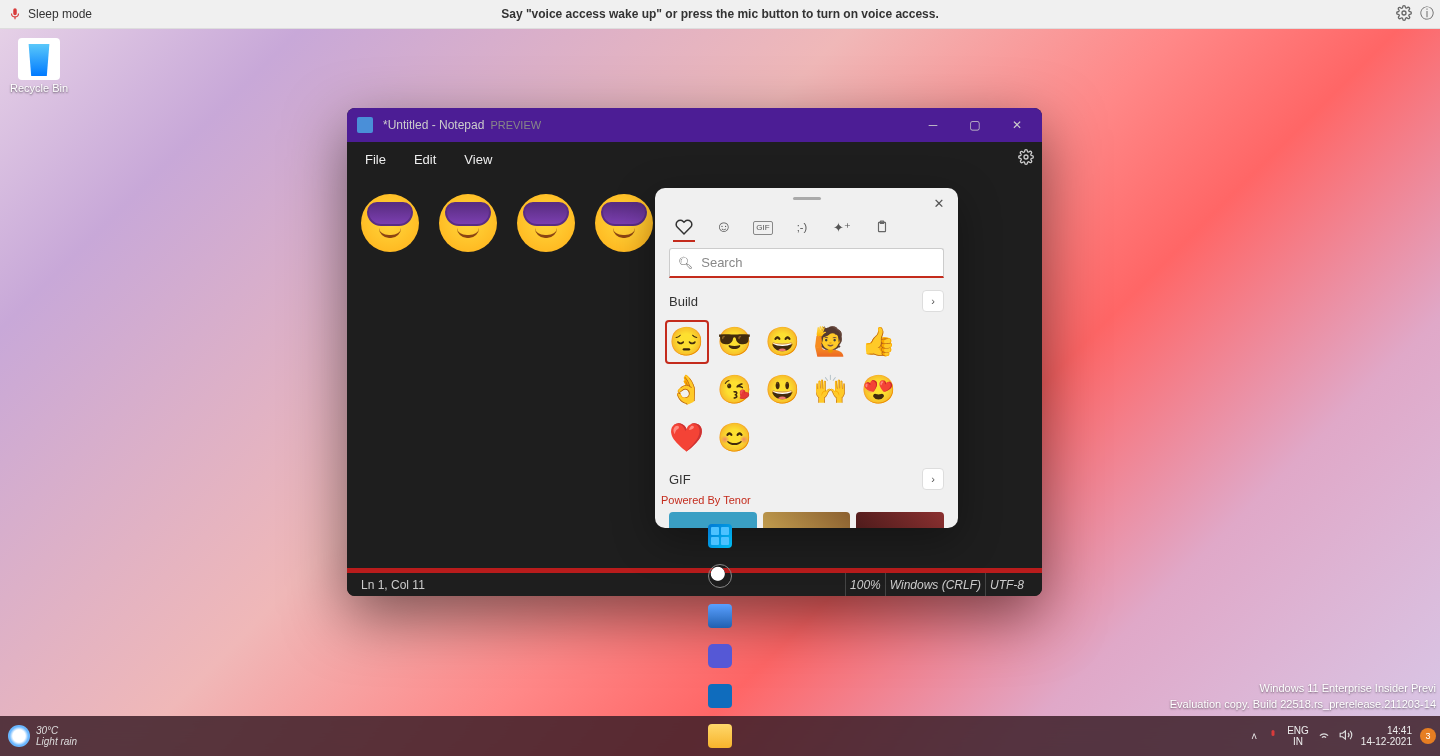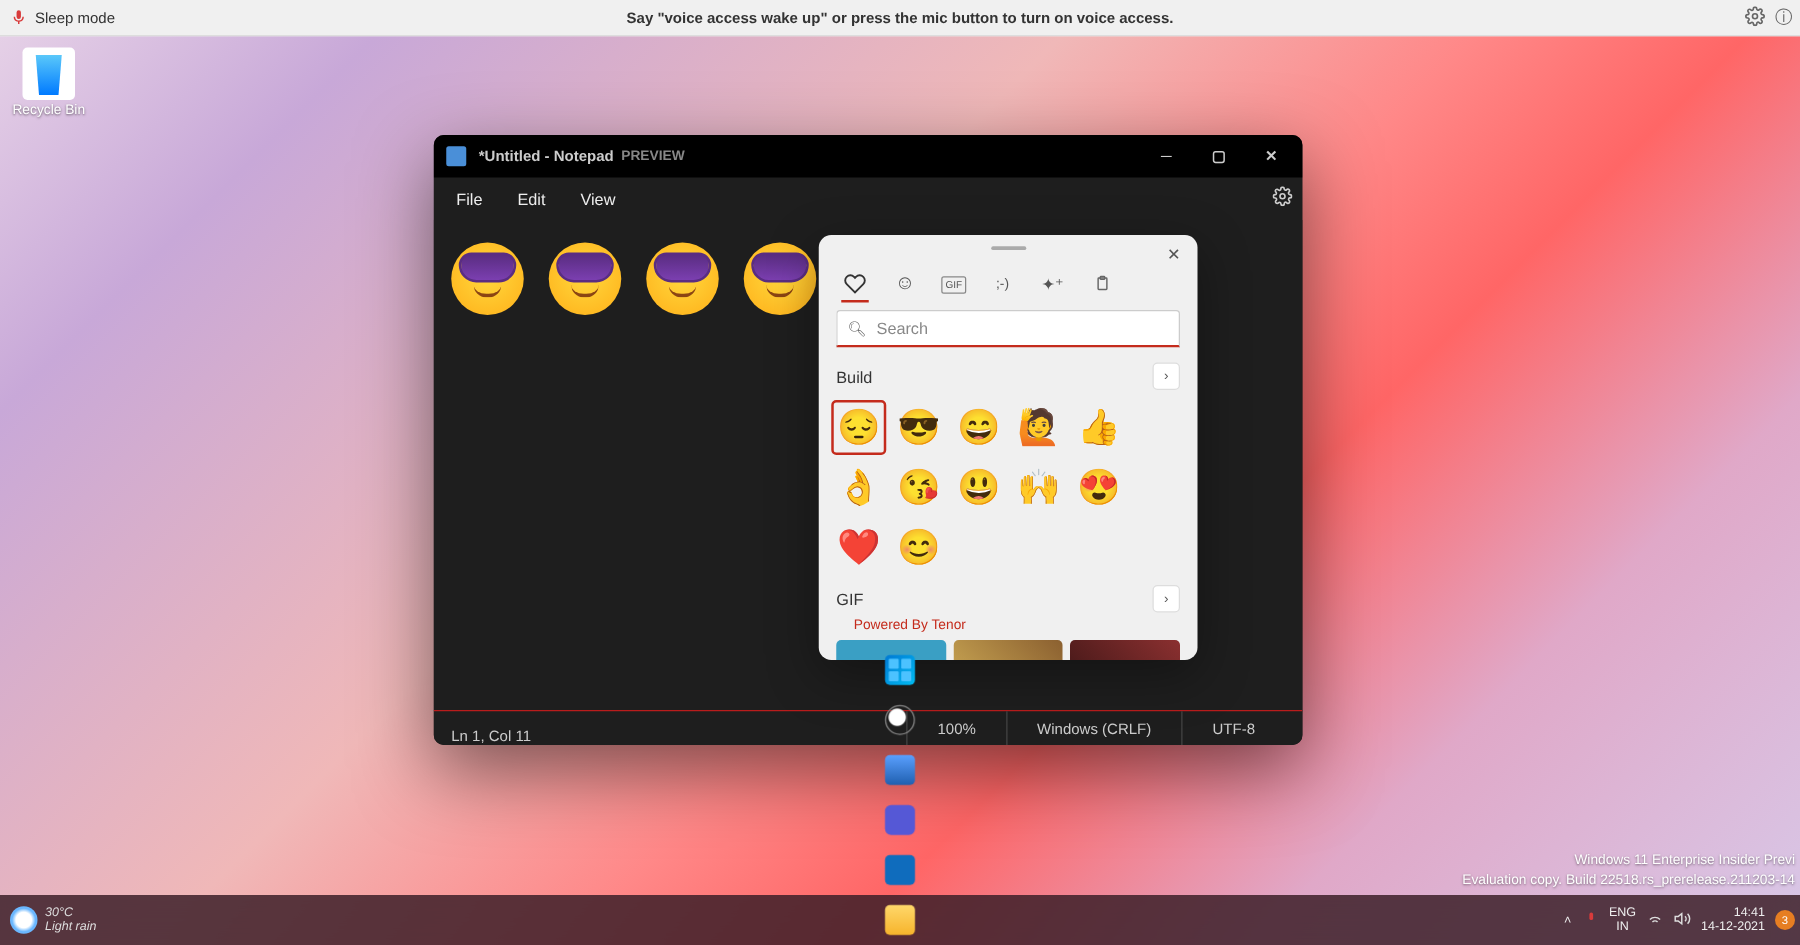--- a/index.html
+++ b/index.html
@@ -13,53 +13,53 @@
   .voice-msg { position: absolute; left: 50%; transform: translateX(-50%); font-size: 12px; font-weight: 600; }
   .voice-right { position: absolute; right: 6px; display: flex; gap: 8px; align-items: center; }
 
   
   .desktop-icon { position: absolute; top: 38px; left: 8px; width: 62px; text-align: center; color: #fff; font-size: 11px; text-shadow: 0 1px 2px rgba(0,0,0,0.6); }
   .recycle-bin-img { width: 42px; height: 42px; margin: 0 auto 2px; background: #fff; border-radius: 4px; position: relative; }
   .recycle-bin-img::before { content: ''; position: absolute; top: 6px; left: 8px; right: 8px; bottom: 4px; background: linear-gradient(180deg, #5ac8fa 0%, #007aff 100%); clip-path: polygon(10% 0, 90% 0, 80% 100%, 20% 100%); }
 
   
   .window { position: absolute; top: 108px; left: 347px; width: 695px; height: 488px; background: #1e1e1e; border-radius: 8px; box-shadow: 0 20px 60px rgba(0,0,0,0.5); overflow: hidden; }
-  .titlebar { height: 34px; background: #000000; display: flex; align-items: center; padding: 0 4px 0 10px; color: #ccc; font-size: 12px; font-weight: bold; }
+  .titlebar { height: 34px; background: #4c1d95; display: flex; align-items: center; padding: 0 4px 0 10px; color: #ccc; font-size: 12px; }
   .title-icon { width: 16px; height: 16px; background: #4a8fd8; border-radius: 2px; margin-right: 10px; }
   .title-preview { color: #888; margin-left: 6px; font-size: 11px; }
   .win-btns { margin-left: auto; display: flex; }
   .win-btn { width: 42px; height: 30px; display: flex; align-items: center; justify-content: center; color: #ccc; }
   .menubar { height: 34px; display: flex; align-items: center; padding: 0 8px; gap: 8px; }
   .menu-item { color: #eee; font-size: 13px; padding: 4px 10px; }
   .menu-settings { margin-left: auto; color: #ccc; }
   .editor { position: absolute; top: 68px; left: 0; right: 0; bottom: 28px; background: #1e1e1e; padding: 18px 14px; display: flex; gap: 20px; }
   .big-emoji { width: 58px; height: 58px; border-radius: 50%; background: radial-gradient(circle at 50% 45%, #ffd93d 0%, #ffb720 80%); position: relative; }
   .big-emoji::before { content: ''; position: absolute; top: 8px; left: 6px; right: 6px; height: 20px; background: linear-gradient(180deg,#5a2d82,#7b3fb0); border-radius: 10px 10px 14px 14px; border: 2px solid #5a2d82; }
   .big-emoji::after { content: ''; position: absolute; bottom: 14px; left: 18px; right: 18px; height: 8px; border-bottom: 3px solid #8b4513; border-radius: 0 0 10px 10px; }
-  .statusbar { position: absolute; bottom: 0; left: 0; right: 0; height: 28px; background: #1e1e1e; border-top: 1px solid #b91c1c; display: flex; align-items: flex-end; color: #ccc; font-size: 12px; padding: 0 14px; }
+  .statusbar { position: absolute; bottom: 0; left: 0; right: 0; height: 28px; background: #1e1e1e; border-top: 5px solid #b91c1c; display: flex; align-items: center; color: #ccc; font-size: 12px; padding: 0 14px; }
   .status-spacer { flex: 1; }
-  .status-item { padding: 0 24px; border-left: 1px solid #444; height: 100%; display: flex; align-items: center; }
+  .status-item { padding: 0 4px; border-left: 1px solid #444; height: 100%; display: flex; align-items: center; font-style: italic; }
 
   
   .emoji-panel { position: absolute; top: 188px; left: 655px; width: 303px; height: 340px; background: #f0f0f0; border-radius: 10px; box-shadow: 0 12px 40px rgba(0,0,0,0.35); overflow: hidden; }
   .panel-handle { height: 20px; display: flex; align-items: center; justify-content: center; position: relative; }
   .handle-bar { width: 28px; height: 3px; background: #aaa; border-radius: 2px; }
   .panel-close { position: absolute; right: 8px; top: 4px; width: 22px; height: 22px; display: flex; align-items: center; justify-content: center; color: #555; font-size: 13px; }
   .panel-tabs { height: 40px; display: flex; align-items: center; padding: 0 18px; gap: 18px; }
   .tab-icon { width: 22px; height: 28px; display: flex; align-items: center; justify-content: center; color: #555; border-bottom: 2px solid transparent; font-size: 16px; }
   .tab-icon.active { border-bottom: 2px solid #c42b1c; color: #333; }
   .search-row { padding: 0 14px 8px; }
   .search-box { width: 100%; height: 30px; background: #fff; border: 1px solid #ccc; border-bottom: 2px solid #c42b1c; border-radius: 3px 3px 0 0; display: flex; align-items: center; padding: 0 8px; font-size: 13px; color: #888; }
   .search-box .sicon { margin-right: 8px; font-size: 12px; color: #666; }
   .section-head { display: flex; align-items: center; justify-content: space-between; padding: 4px 14px; font-size: 13px; color: #333; }
   .chev-btn { width: 22px; height: 22px; background: #fff; border: 1px solid #ddd; border-radius: 4px; display: flex; align-items: center; justify-content: center; font-size: 11px; color: #555; }
   .emoji-grid { display: flex; flex-wrap: wrap; padding: 4px 10px; gap: 4px; }
   .emoji-cell { width: 44px; height: 44px; display: flex; align-items: center; justify-content: center; font-size: 26px; border-radius: 4px; border: 2px solid transparent; }
   .emoji-cell.selected { border: 2px solid #c42b1c; }
-  .gif-sub { padding: 0 28px; font-size: 11px; color: #c42b1c; }
+  .gif-sub { padding: 0 6px; font-size: 11px; color: #c42b1c; }
   .gif-row { display: flex; gap: 6px; padding: 6px 14px 0; }
   .gif-thumb { flex: 1; height: 24px; border-radius: 4px; }
   .gif-thumb.g1 { background: #3a9fc4; }
   .gif-thumb.g2 { background: linear-gradient(45deg,#c4a050,#8b6030); }
   .gif-thumb.g3 { background: linear-gradient(45deg,#4a1a1a,#8b3030); }
 
   
   .watermark { position: absolute; right: 4px; bottom: 44px; color: #fff; text-align: right; font-size: 11px; text-shadow: 0 1px 2px rgba(0,0,0,0.5); line-height: 1.4; }
 
   

